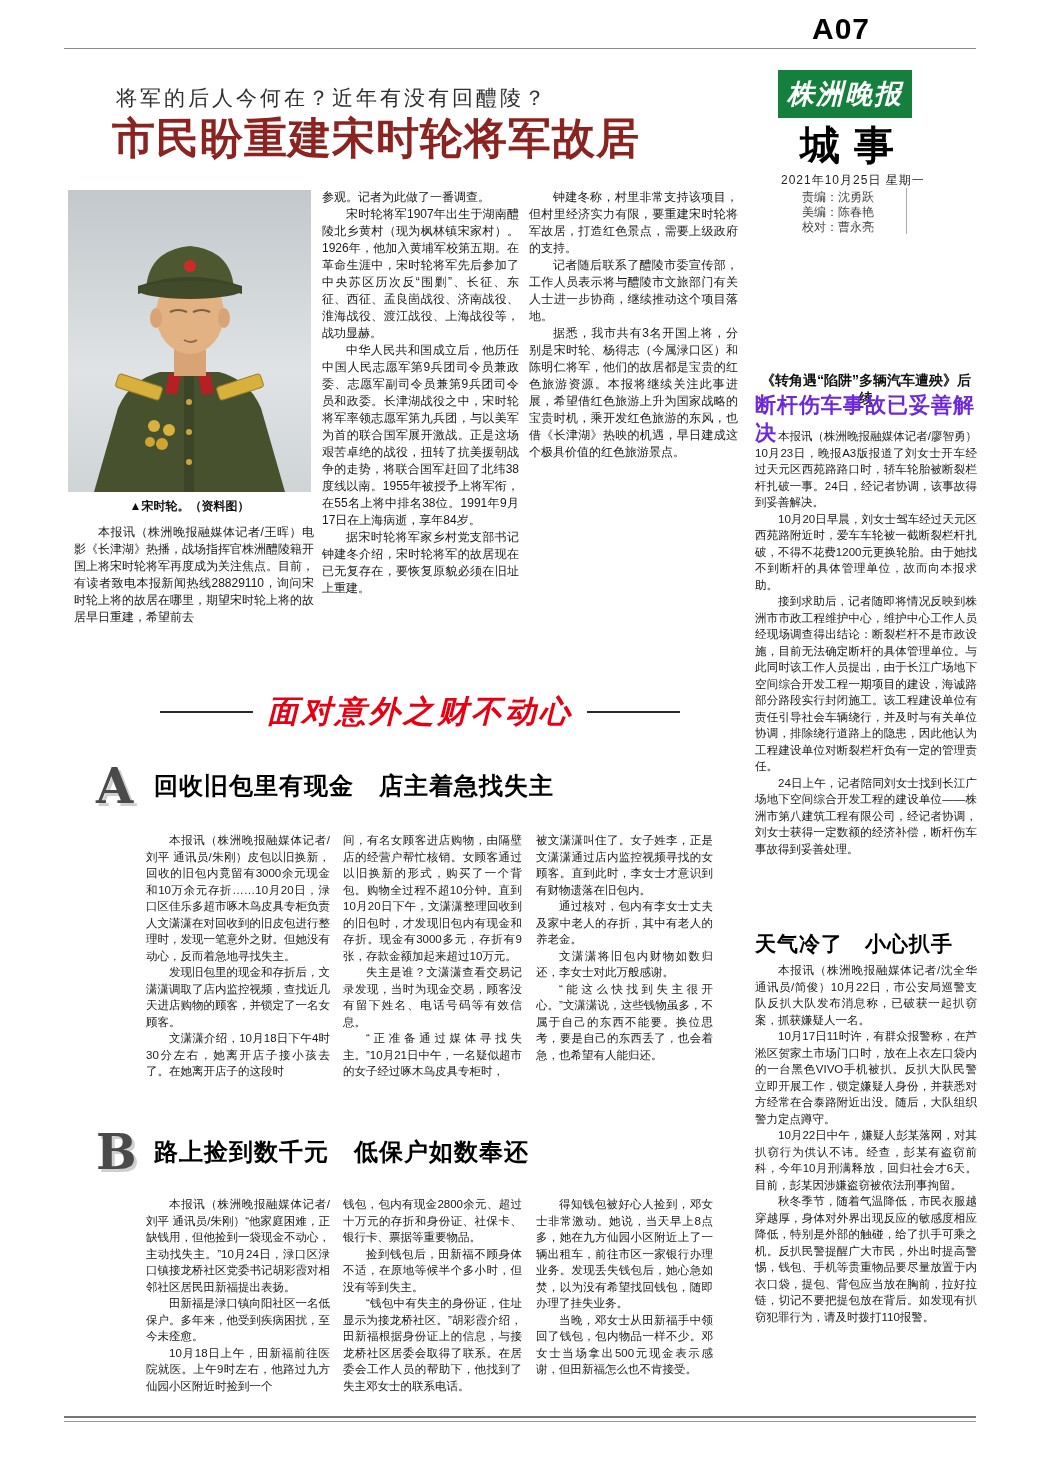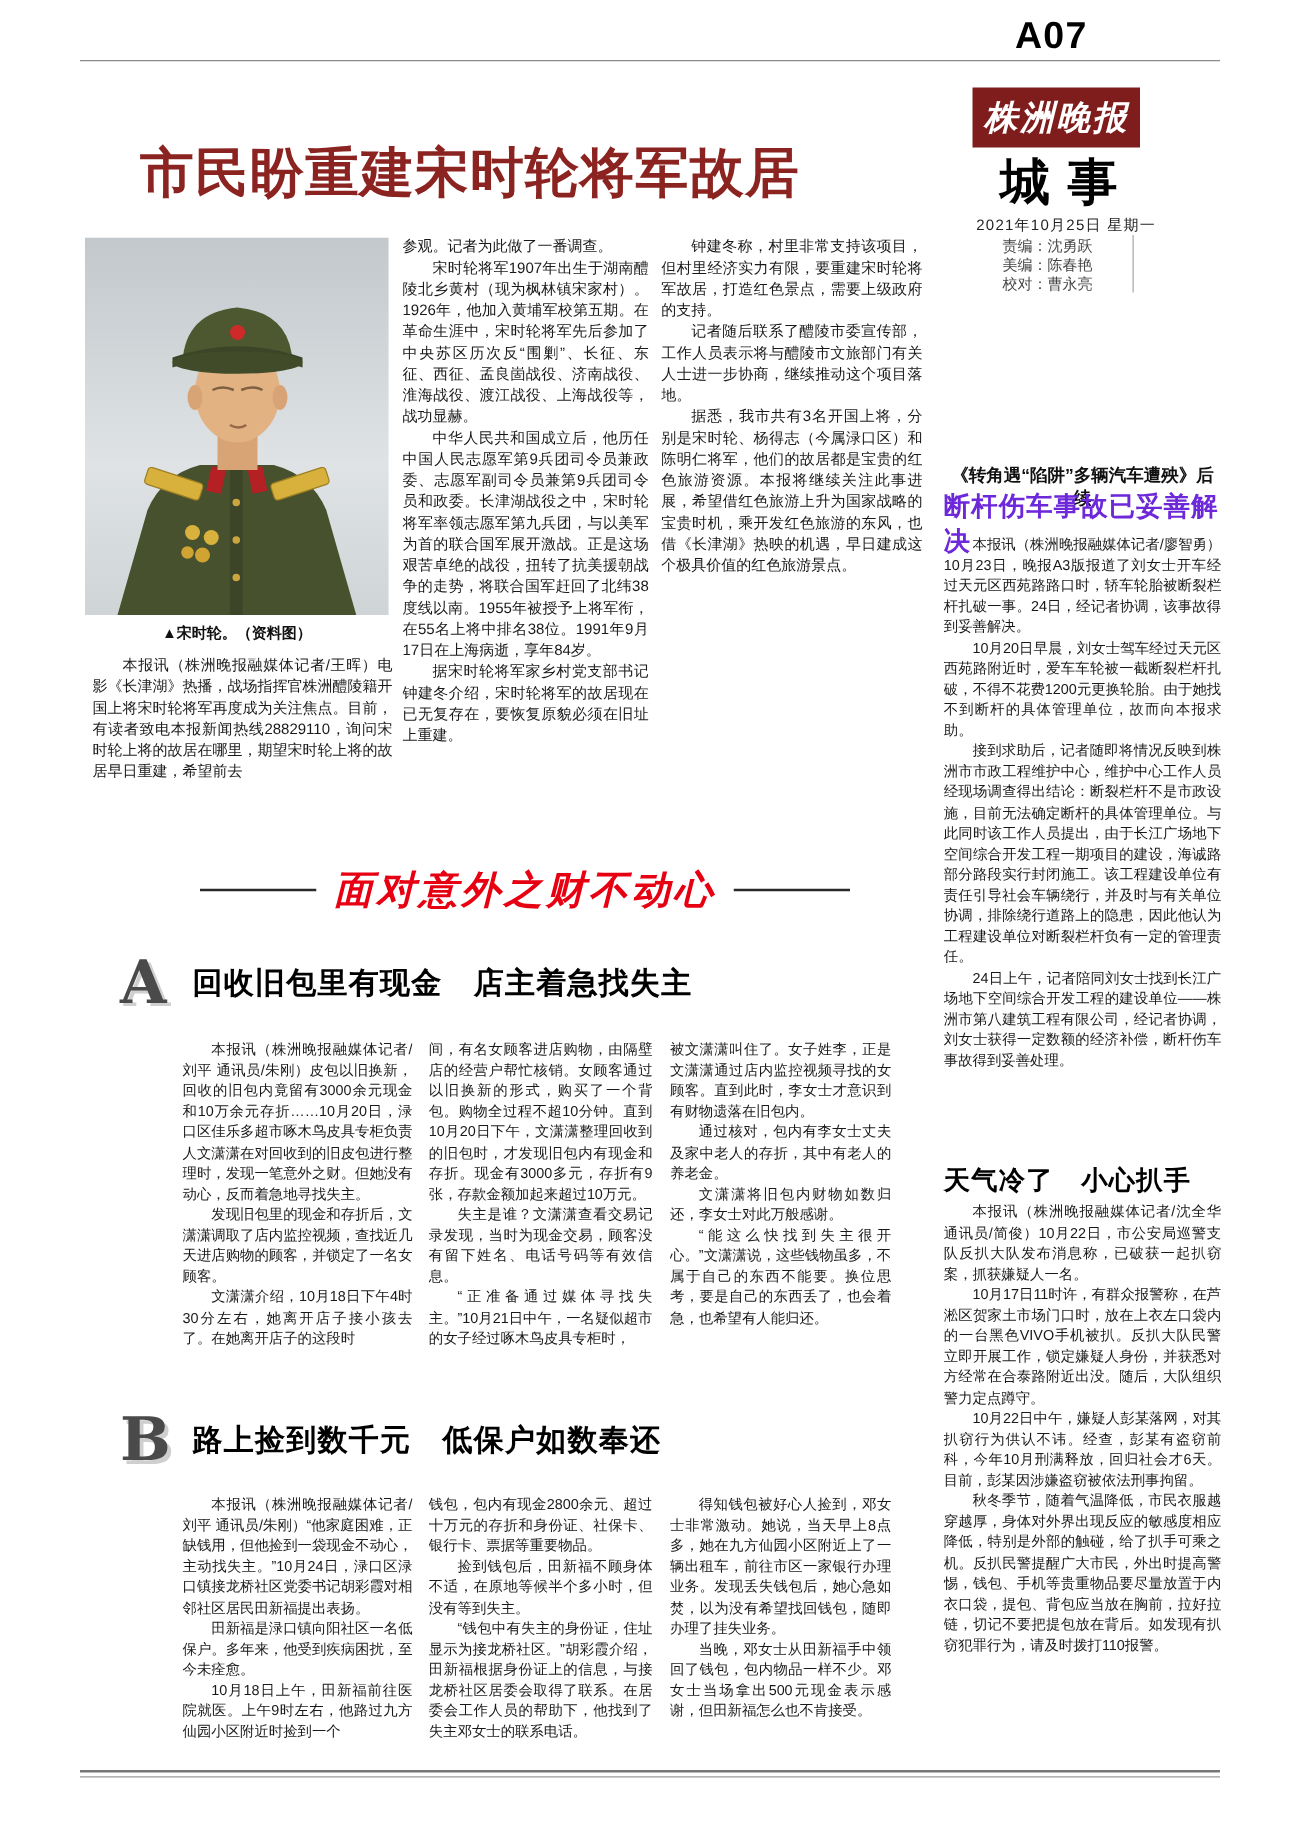--- a/index.html
+++ b/index.html
@@ -7,21 +7,21 @@
   body { font-family:"Liberation Sans", sans-serif; }
   .page { position:relative; width:1039px; height:1459px; background:#ffffff; margin:0 auto; overflow:hidden; }
   .abs { position:absolute; }
 
   .top-rule { left:64px; top:48px; width:912px; height:1px; background:#8a8a8a; }
   .page-number { left:812px; top:12px; width:80px; font-size:30px; font-weight:bold; color:#000; letter-spacing:1px; }
 
   .kicker { left:116px; top:84px; font-size:21px; color:#2f2f2f; letter-spacing:3px; font-weight:500; }
   .main-headline { left:112px; top:110px; font-size:43px; font-weight:800; color:#8b2420; letter-spacing:1px; white-space:nowrap; }
 
-  .logo-box { left:778px; top:70px; width:134px; height:48px; background:#7f1d1d; color:#fff;
+  .logo-box { left:778px; top:70px; width:134px; height:48px; background:#15803d; color:#fff;
               display:flex; align-items:center; justify-content:center; font-size:27px; font-weight:bold;
               font-family:"DejaVu Serif", serif; font-style:italic; letter-spacing:2px; }
   .section-title { left:800px; top:118px; font-size:40px; font-weight:800; color:#000; letter-spacing:14px; }
   .masthead-date { left:781px; top:172px; font-size:12px; color:#222; letter-spacing:1px; }
   .credits { left:802px; top:190px; font-size:12px; color:#444; line-height:15px; }
   .credits-rule { left:906px; top:188px; width:1px; height:46px; background:#aaaaaa; }
 
   .photo { left:68px; top:190px; width:243px; height:302px; }
   .photo svg { display:block; width:100%; height:100%; }
   .photo-caption { left:68px; top:498px; width:243px; font-size:12px; color:#111; text-align:center;font-weight:bold; }
@@ -66,20 +66,21 @@
   .bottom-rule-2 { left:64px; top:1421px; width:912px; height:1px; background:#999; }
 </style>
 </head>
 <body>
 
 <div class="page">
 
   <div class="abs top-rule"></div>
   <div class="abs page-number">A07</div>
 
+  <div class="abs kicker">将军的后人今何在？近年有没有回醴陵？</div>
   <h1 class="abs main-headline">市民盼重建宋时轮将军故居</h1>
 
   <div class="abs logo-box">
     <span>株洲晚报</span>
   </div>
   <div class="abs section-title">城事</div>
   <div class="abs masthead-date">2021年10月25日 星期一</div>
   <div class="abs credits">
       <div>责编：沈勇跃</div>
       <div>美编：陈春艳</div>

